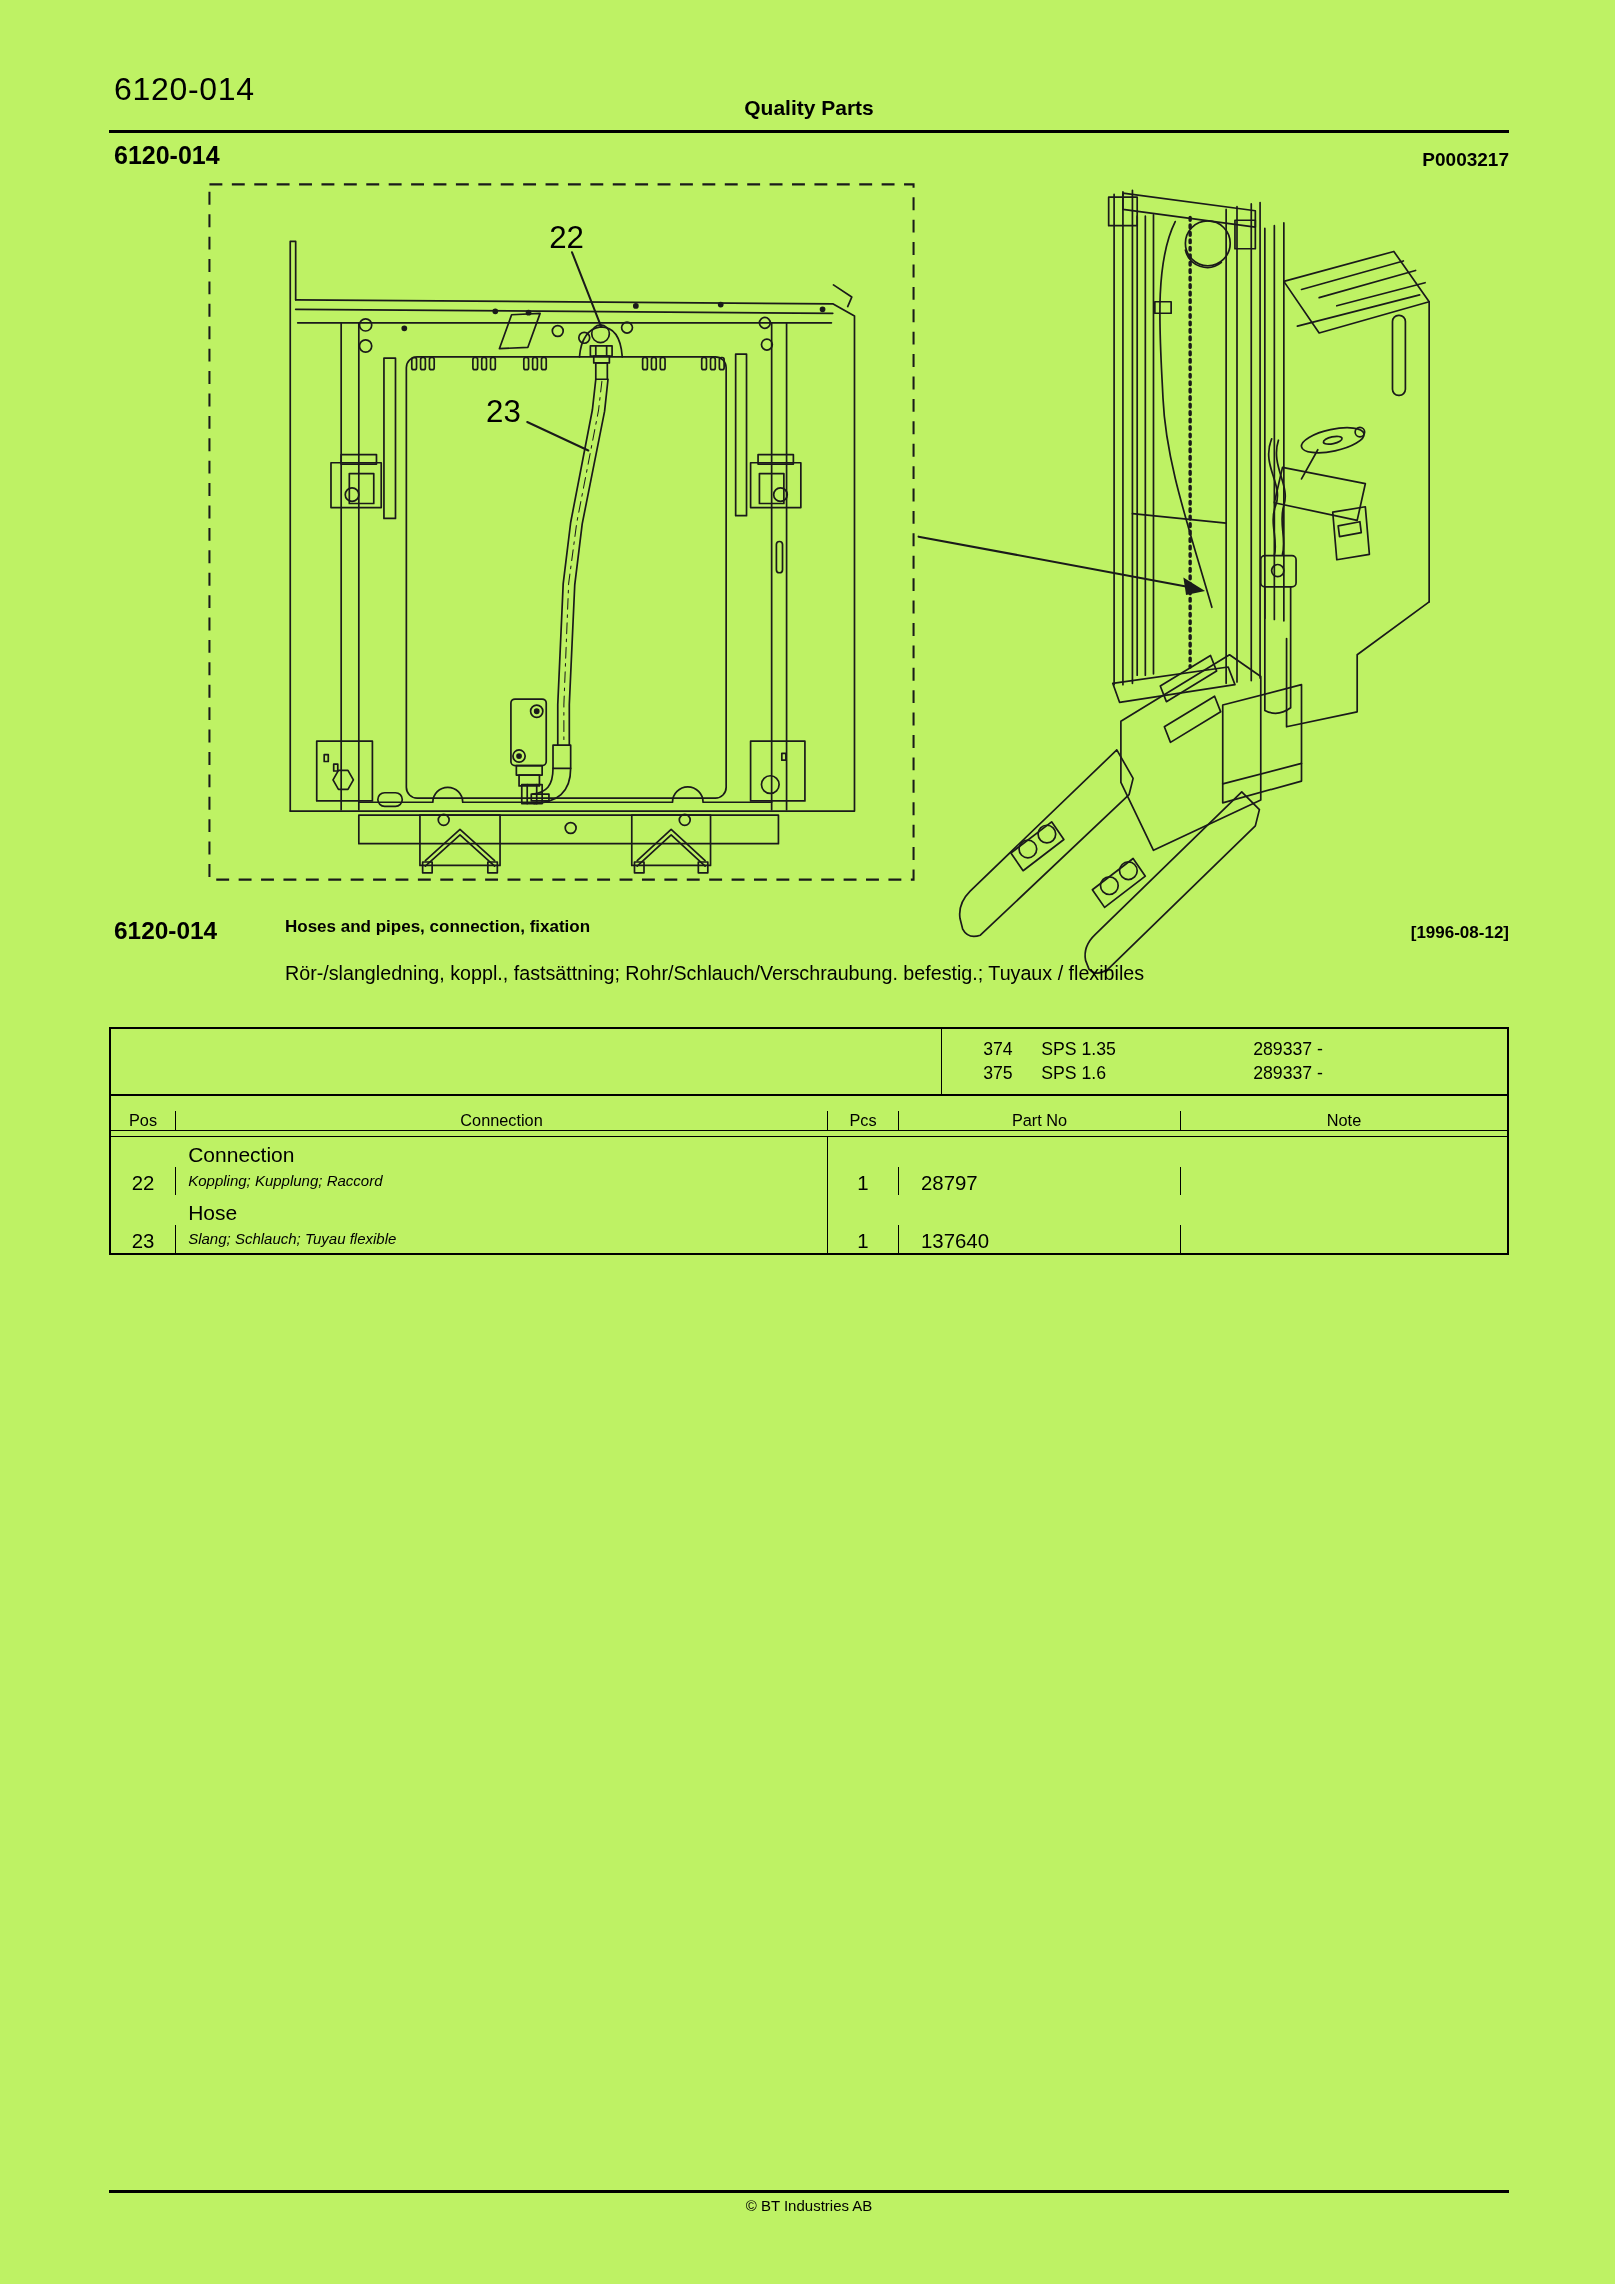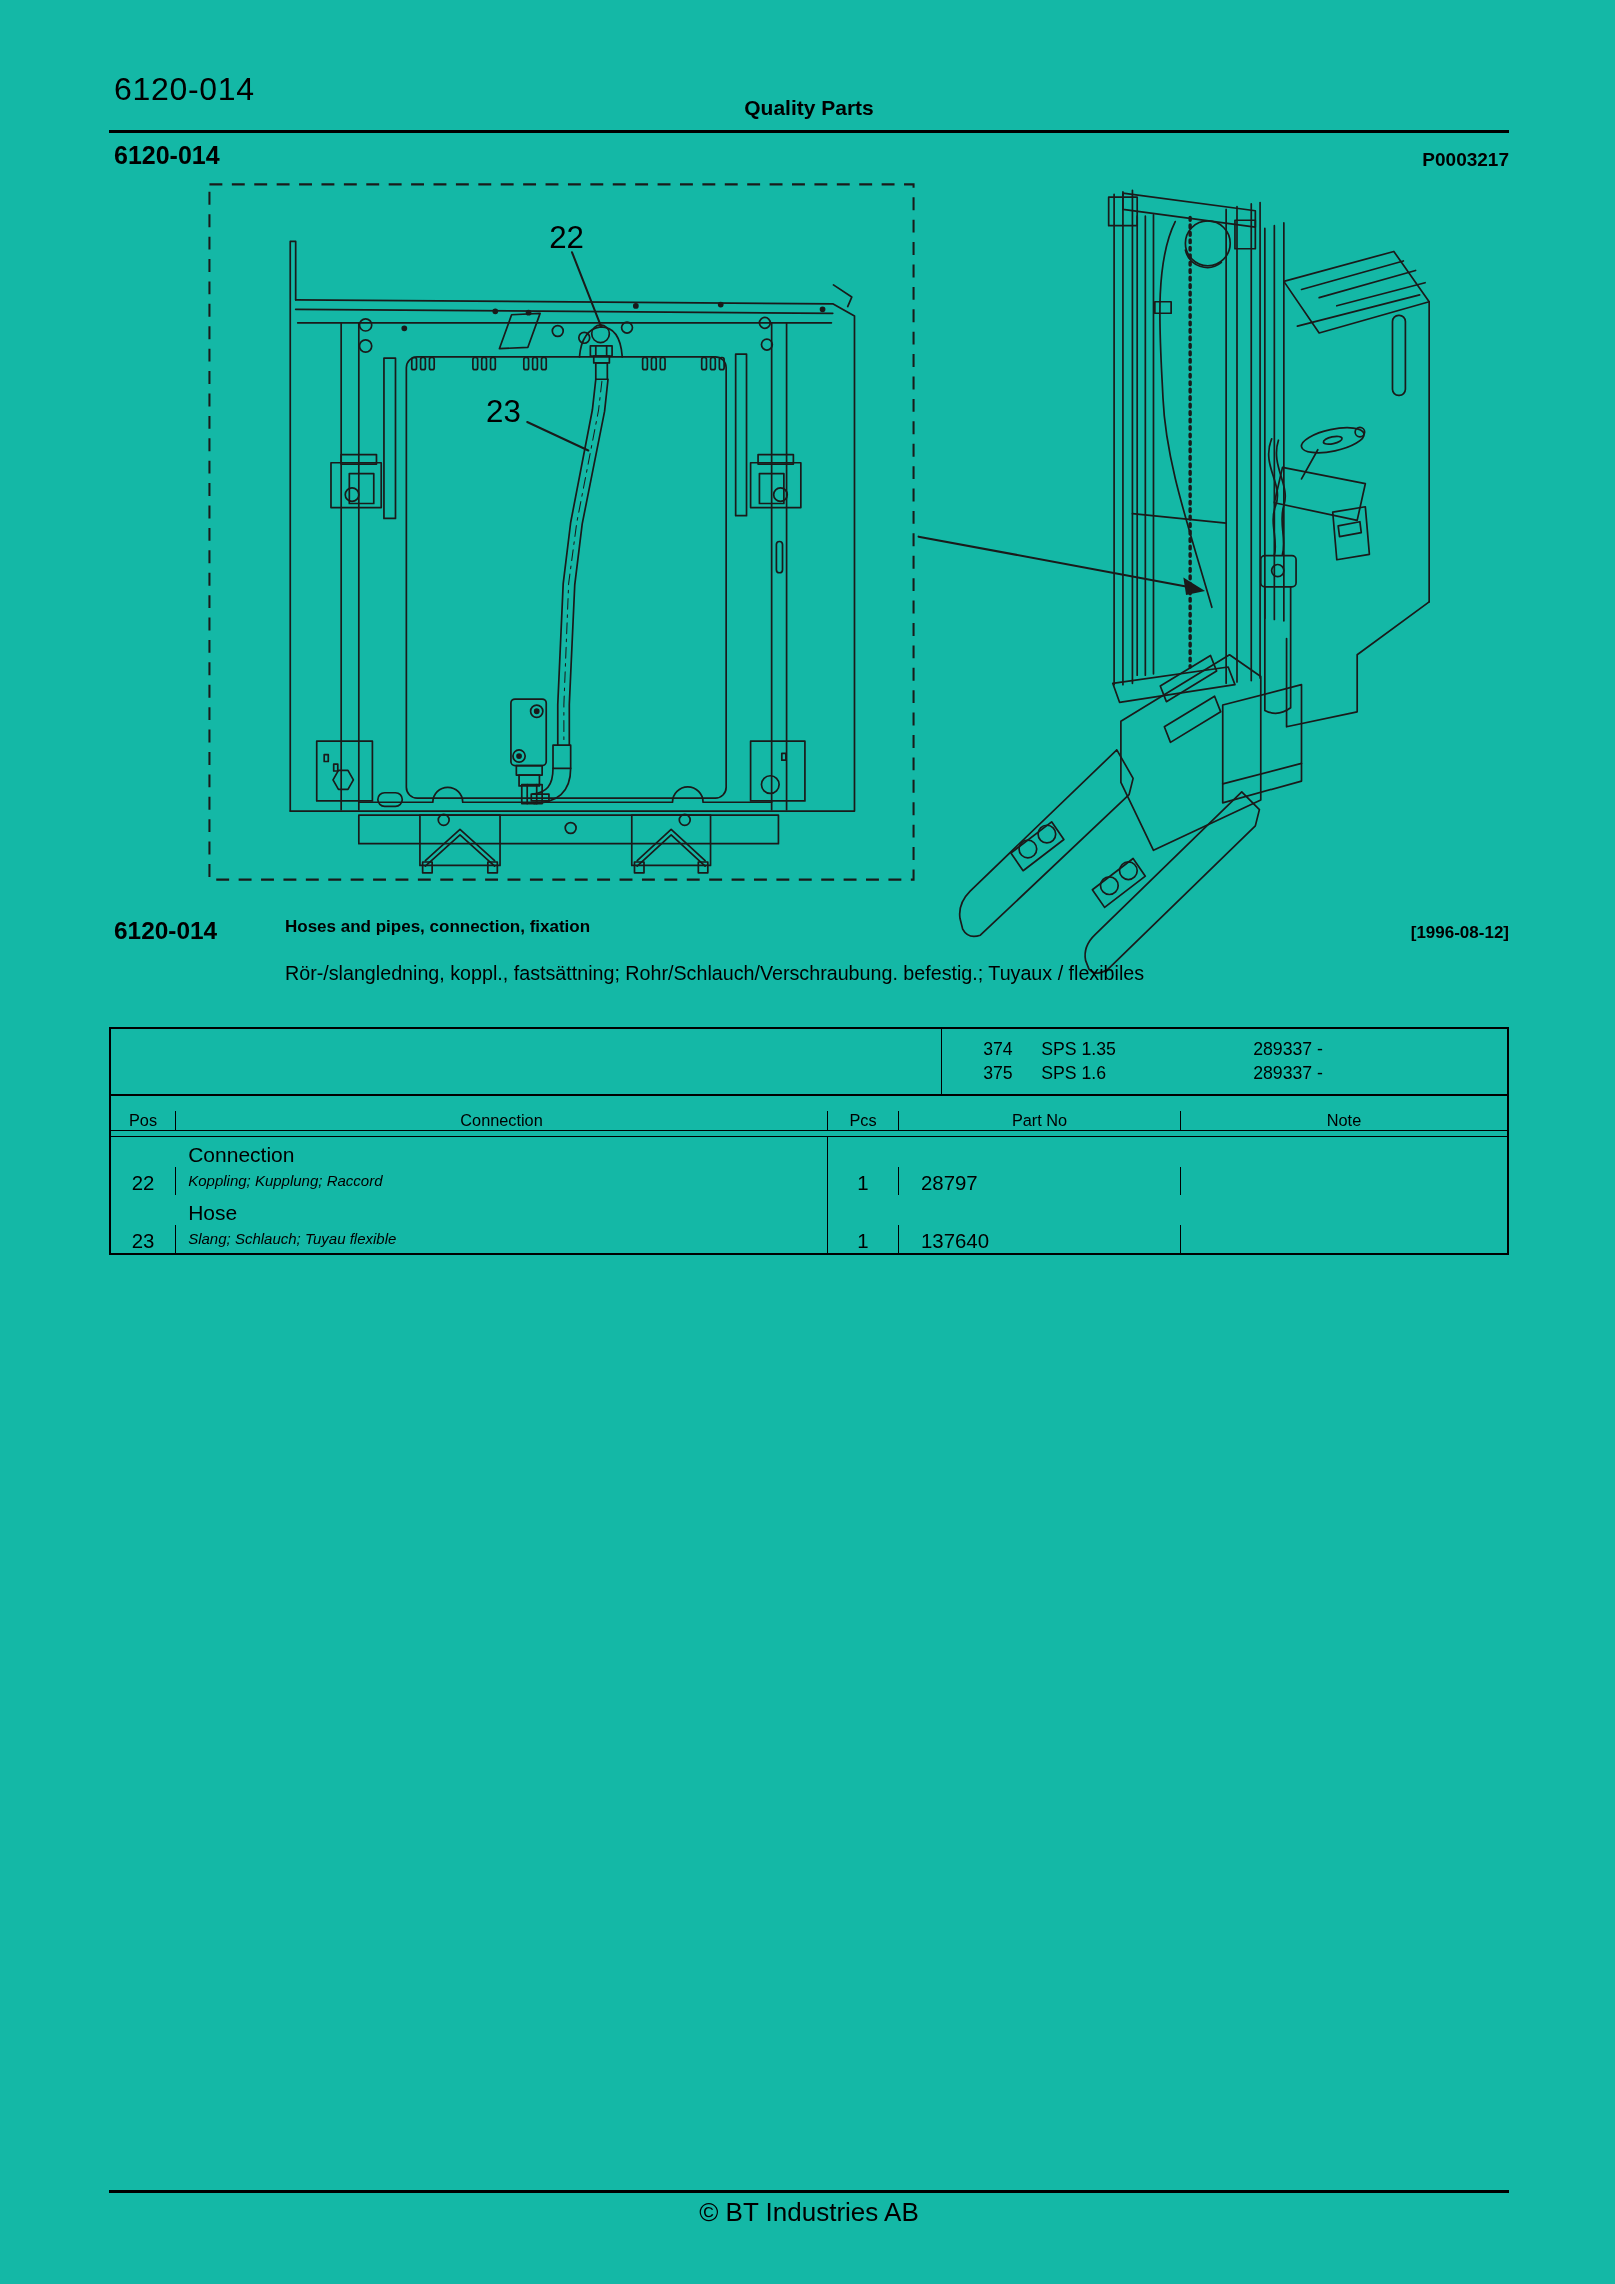--- a/index.html
+++ b/index.html
@@ -1,19 +1,19 @@
 <!DOCTYPE html>
 <html style="font-size:11px"><head>
 <meta charset="utf-8">
 <style>
   html,body{margin:0;padding:0;background:#e8e8e8;}
   .page{
     position:relative;
     width:1616px;height:2284px;
-    background:#14b8a6;
+    background:#bef264;
     font-family:"Liberation Sans", sans-serif;
     color:#000;
     overflow:hidden;
   }
   .abs{position:absolute;}
   
   .doc-number{left:114px;top:71px;font-size:32px;font-weight:400;letter-spacing:0.7px;}
   .center-title{left:109px;top:96px;width:1400px;text-align:center;font-size:21px;font-weight:700;}
   .header-rule{left:109px;top:130px;width:1400px;height:3.4px;background:#000;}
   .section-code-top{left:114px;top:141px;font-size:25px;font-weight:700;}
@@ -46,21 +46,21 @@
   .sep-row{height:5.4px;border-bottom:1.4px solid #000;}
   .body-row{min-height:57px;font-size:20.4px;}
   .body-row .pos{text-align:center;padding-top:5.4px;}
   .body-row .desc{padding:5.4px 0 6.8px 12.2px;}
   .desc-main{font-size:21px;}
   .desc-alt{font-size:15px;margin-top:4.8px;font-style:italic;}
   .body-row .pcs{text-align:center;padding-top:5.4px;}
   .body-row .part{padding:5.4px 0 0 22px;}
   
   .footer-rule{left:109px;top:2190px;width:1400px;height:2.7px;background:#000;}
-  .footer-text{left:109px;top:2197px;width:1400px;text-align:center;font-size:26px;}
+  .footer-text{left:109px;top:2197px;width:1400px;text-align:center;font-size:15px;}
   svg text{font-family:"Liberation Sans", sans-serif;}
 </style>
 </head>
 <body>
 
 <div class="page">
 
   <div class="abs doc-number">6120-014</div>
   <div class="abs center-title">Quality Parts</div>
   <div class="abs header-rule"></div>

